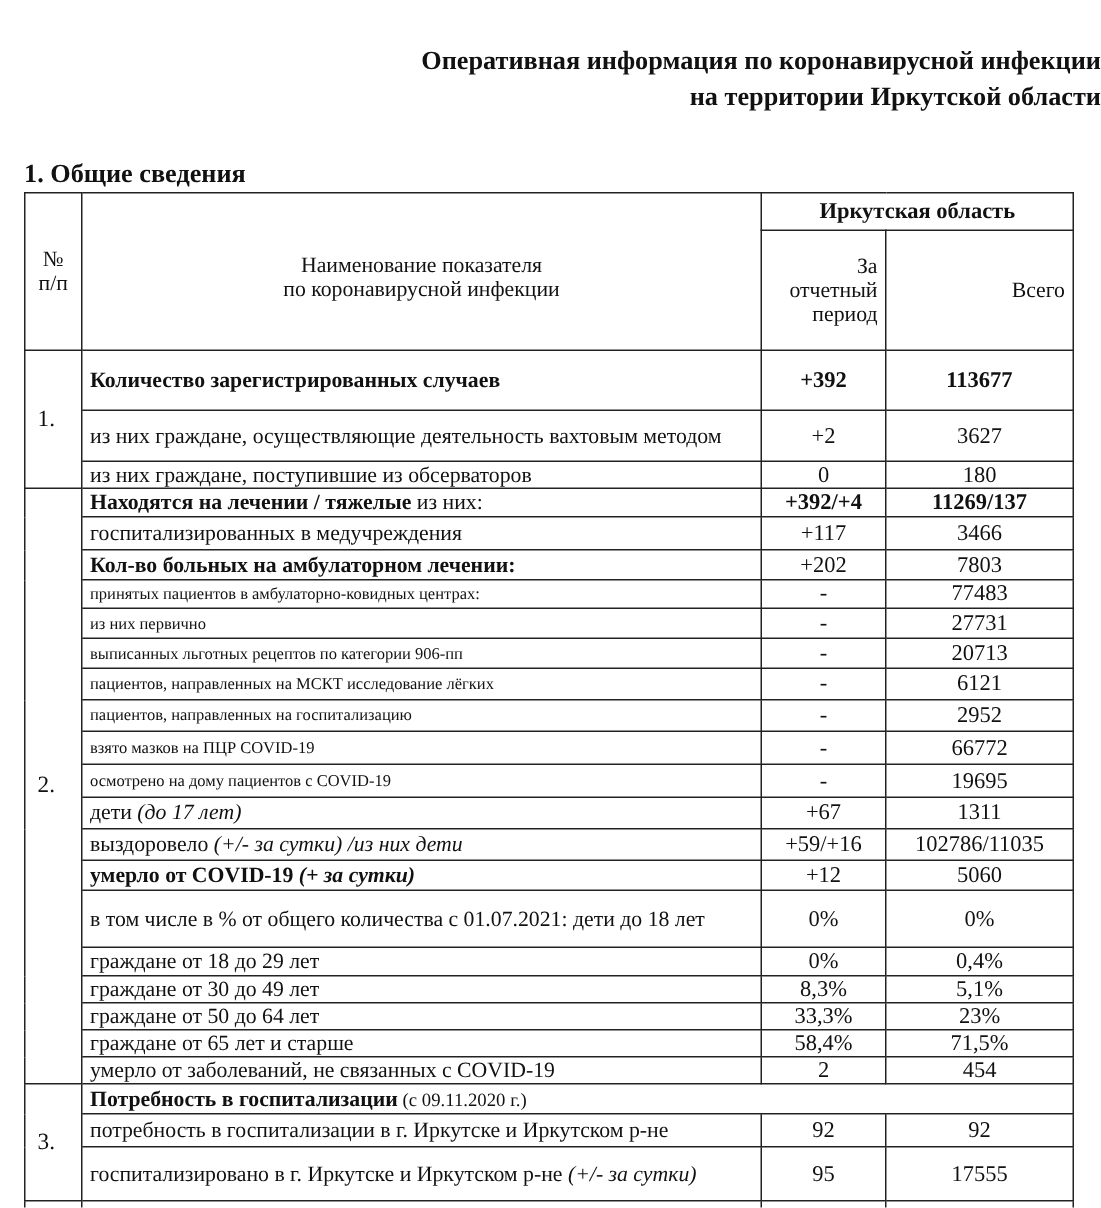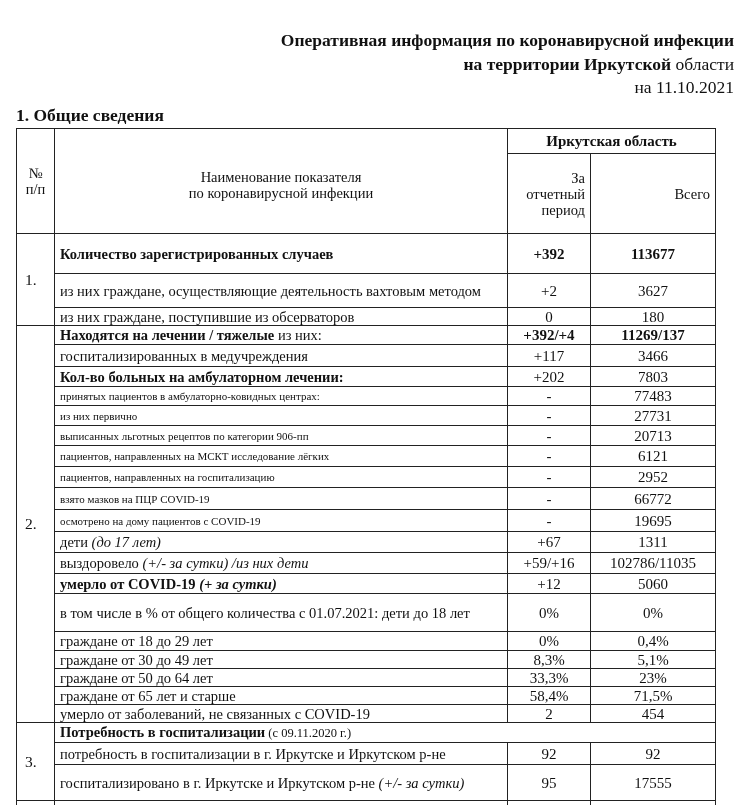--- a/index.html
+++ b/index.html
@@ -37,22 +37,21 @@
     .justify { text-align: justify; text-align-last: left; }
     .val { text-align: center; font-size: 15px; }
     .val-b { text-align: center; font-size: 15px; font-weight: bold; font-family: Liberation Serif, serif; }
     .it { font-style: italic; }
   </style>
 </head>
 <body>
 
 <div class="title-block">
   <div class="title-line">Оперативная информация по коронавирусной инфекции</div>
-  <div class="title-line"><span>на территории Иркутской</span> <span style="font-weight:normal">области</span></div>
-  <div class="date-line">на 11.10.2021</div>
+  <div class="title-line"><span>на территории Иркутской</span> <span style="font-weight:bold">области</span></div>
 </div>
 
 <div class="section-title">1. Общие сведения</div>
 
 <table class="main">
   <colgroup>
     <col class="c-num">
       <col class="c-name">
       <col class="c-period">
       <col class="c-total">

